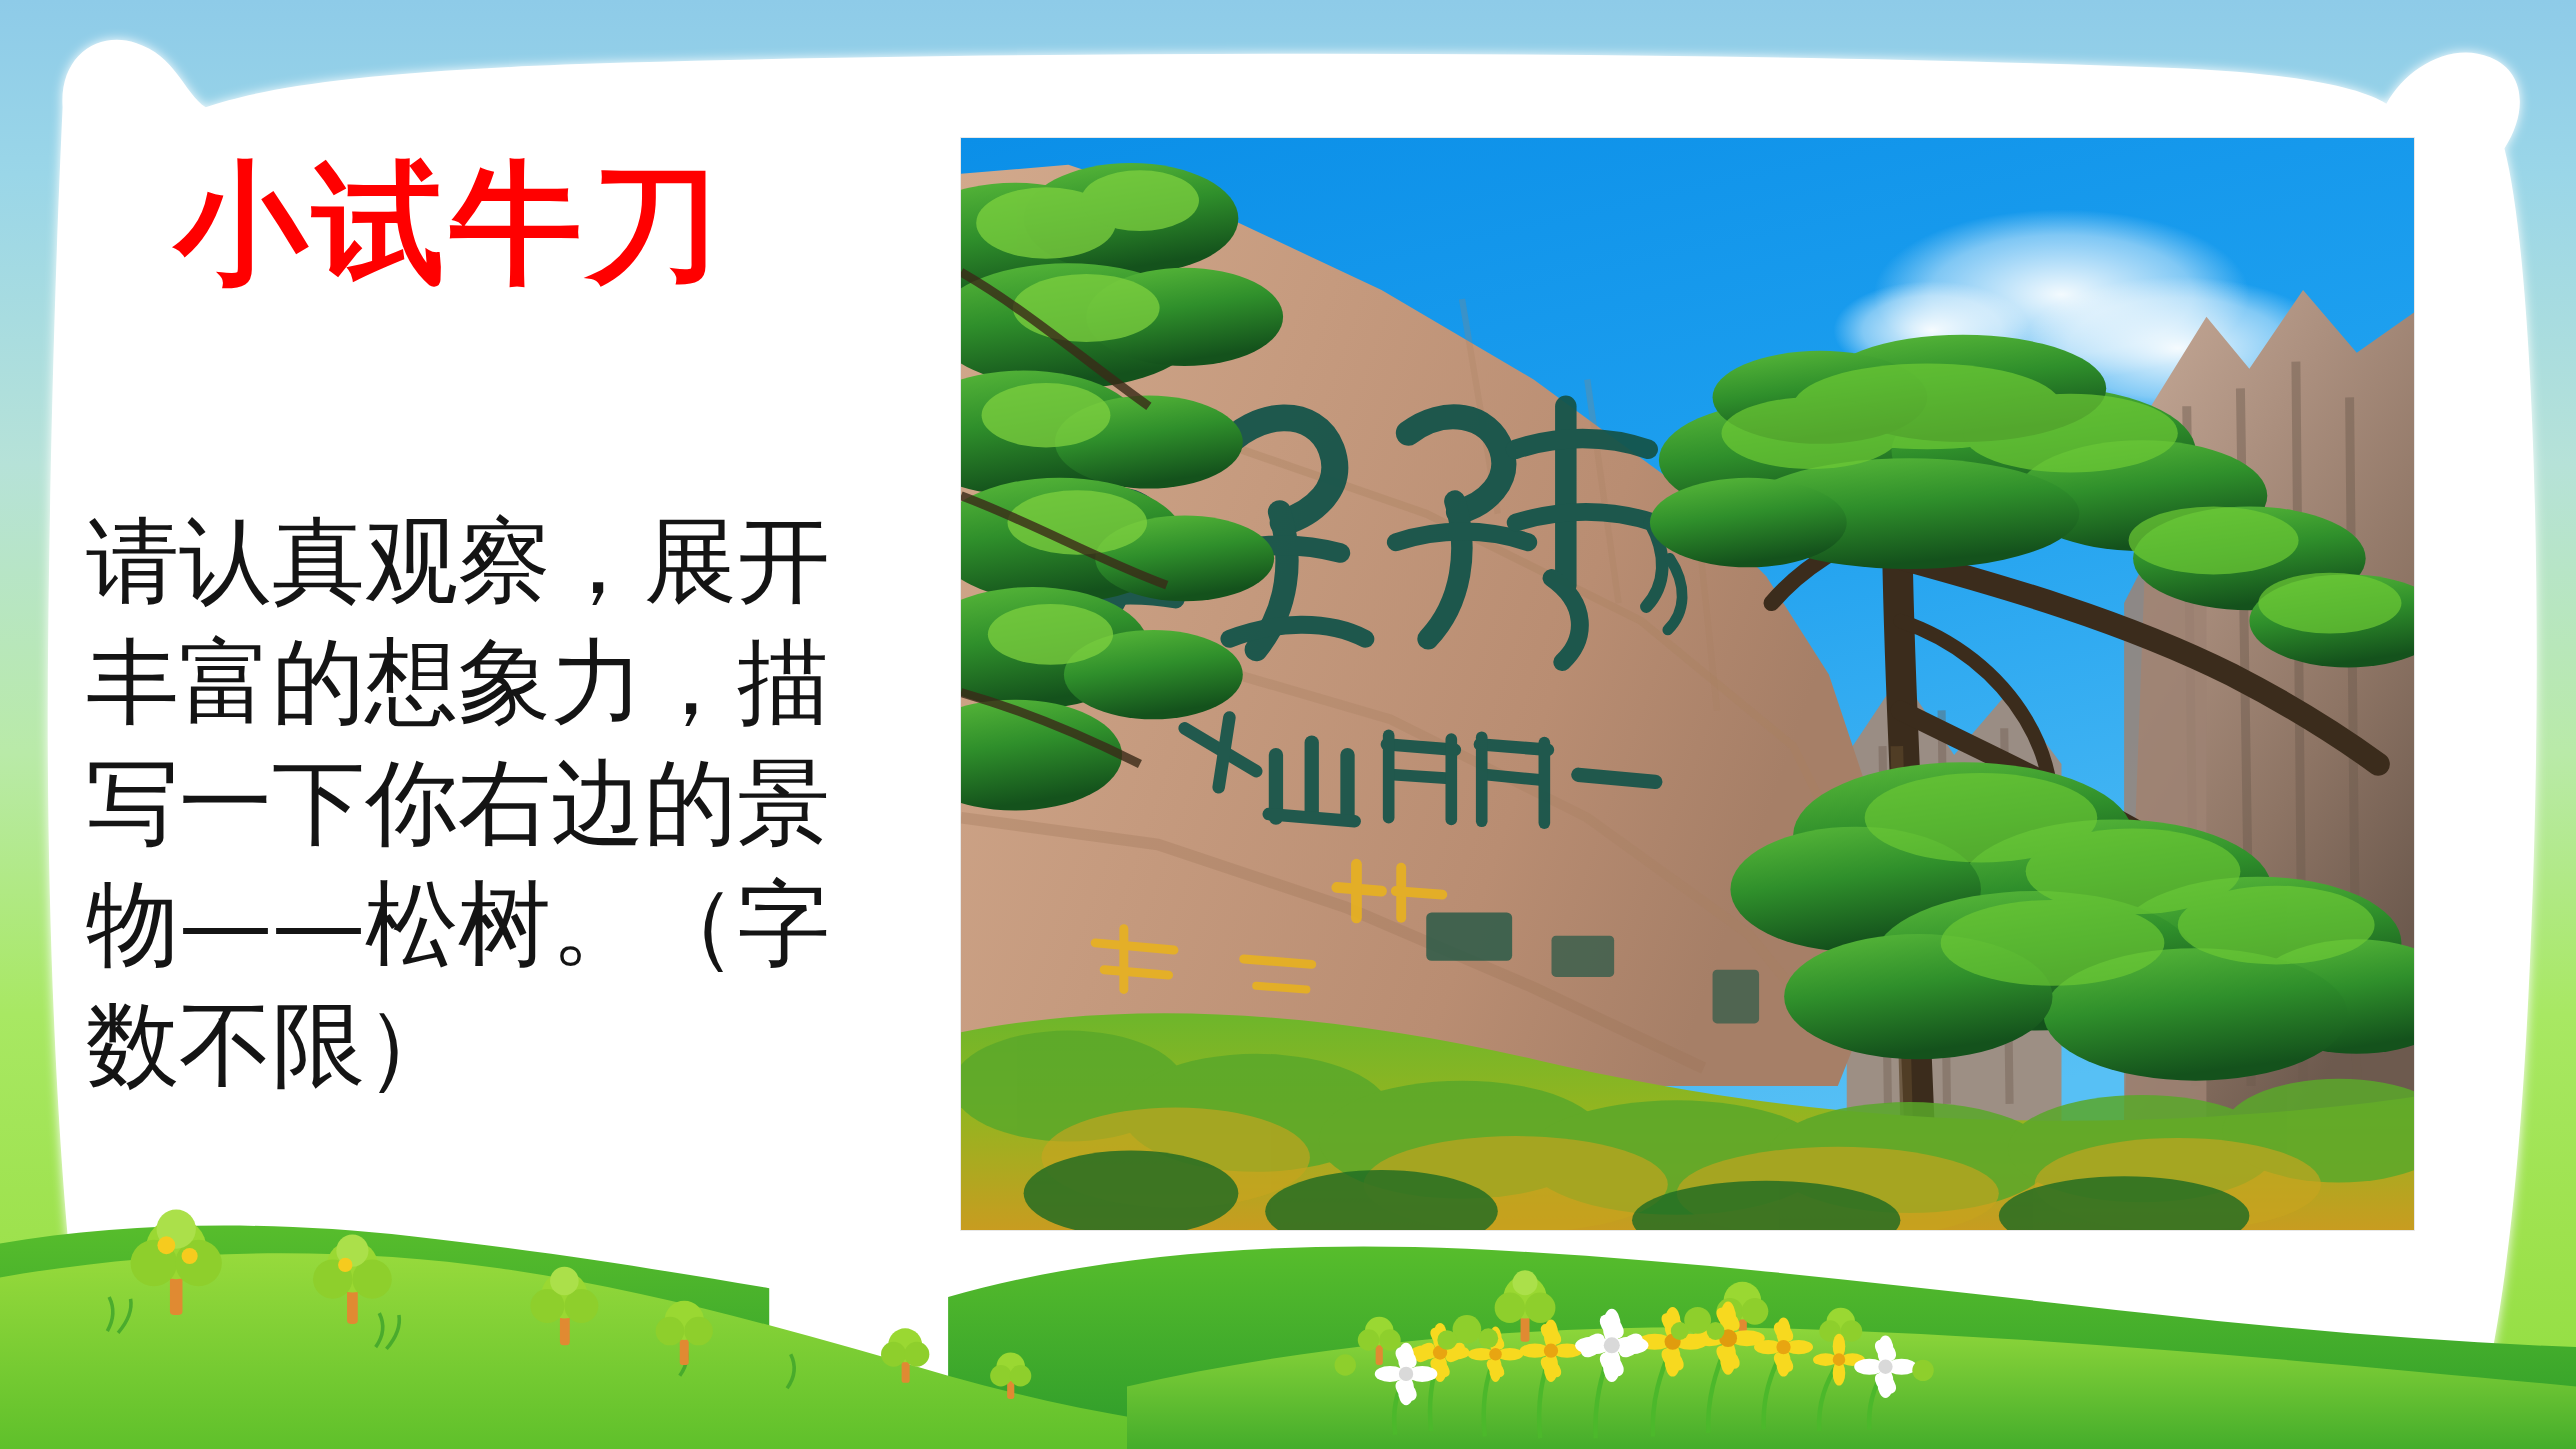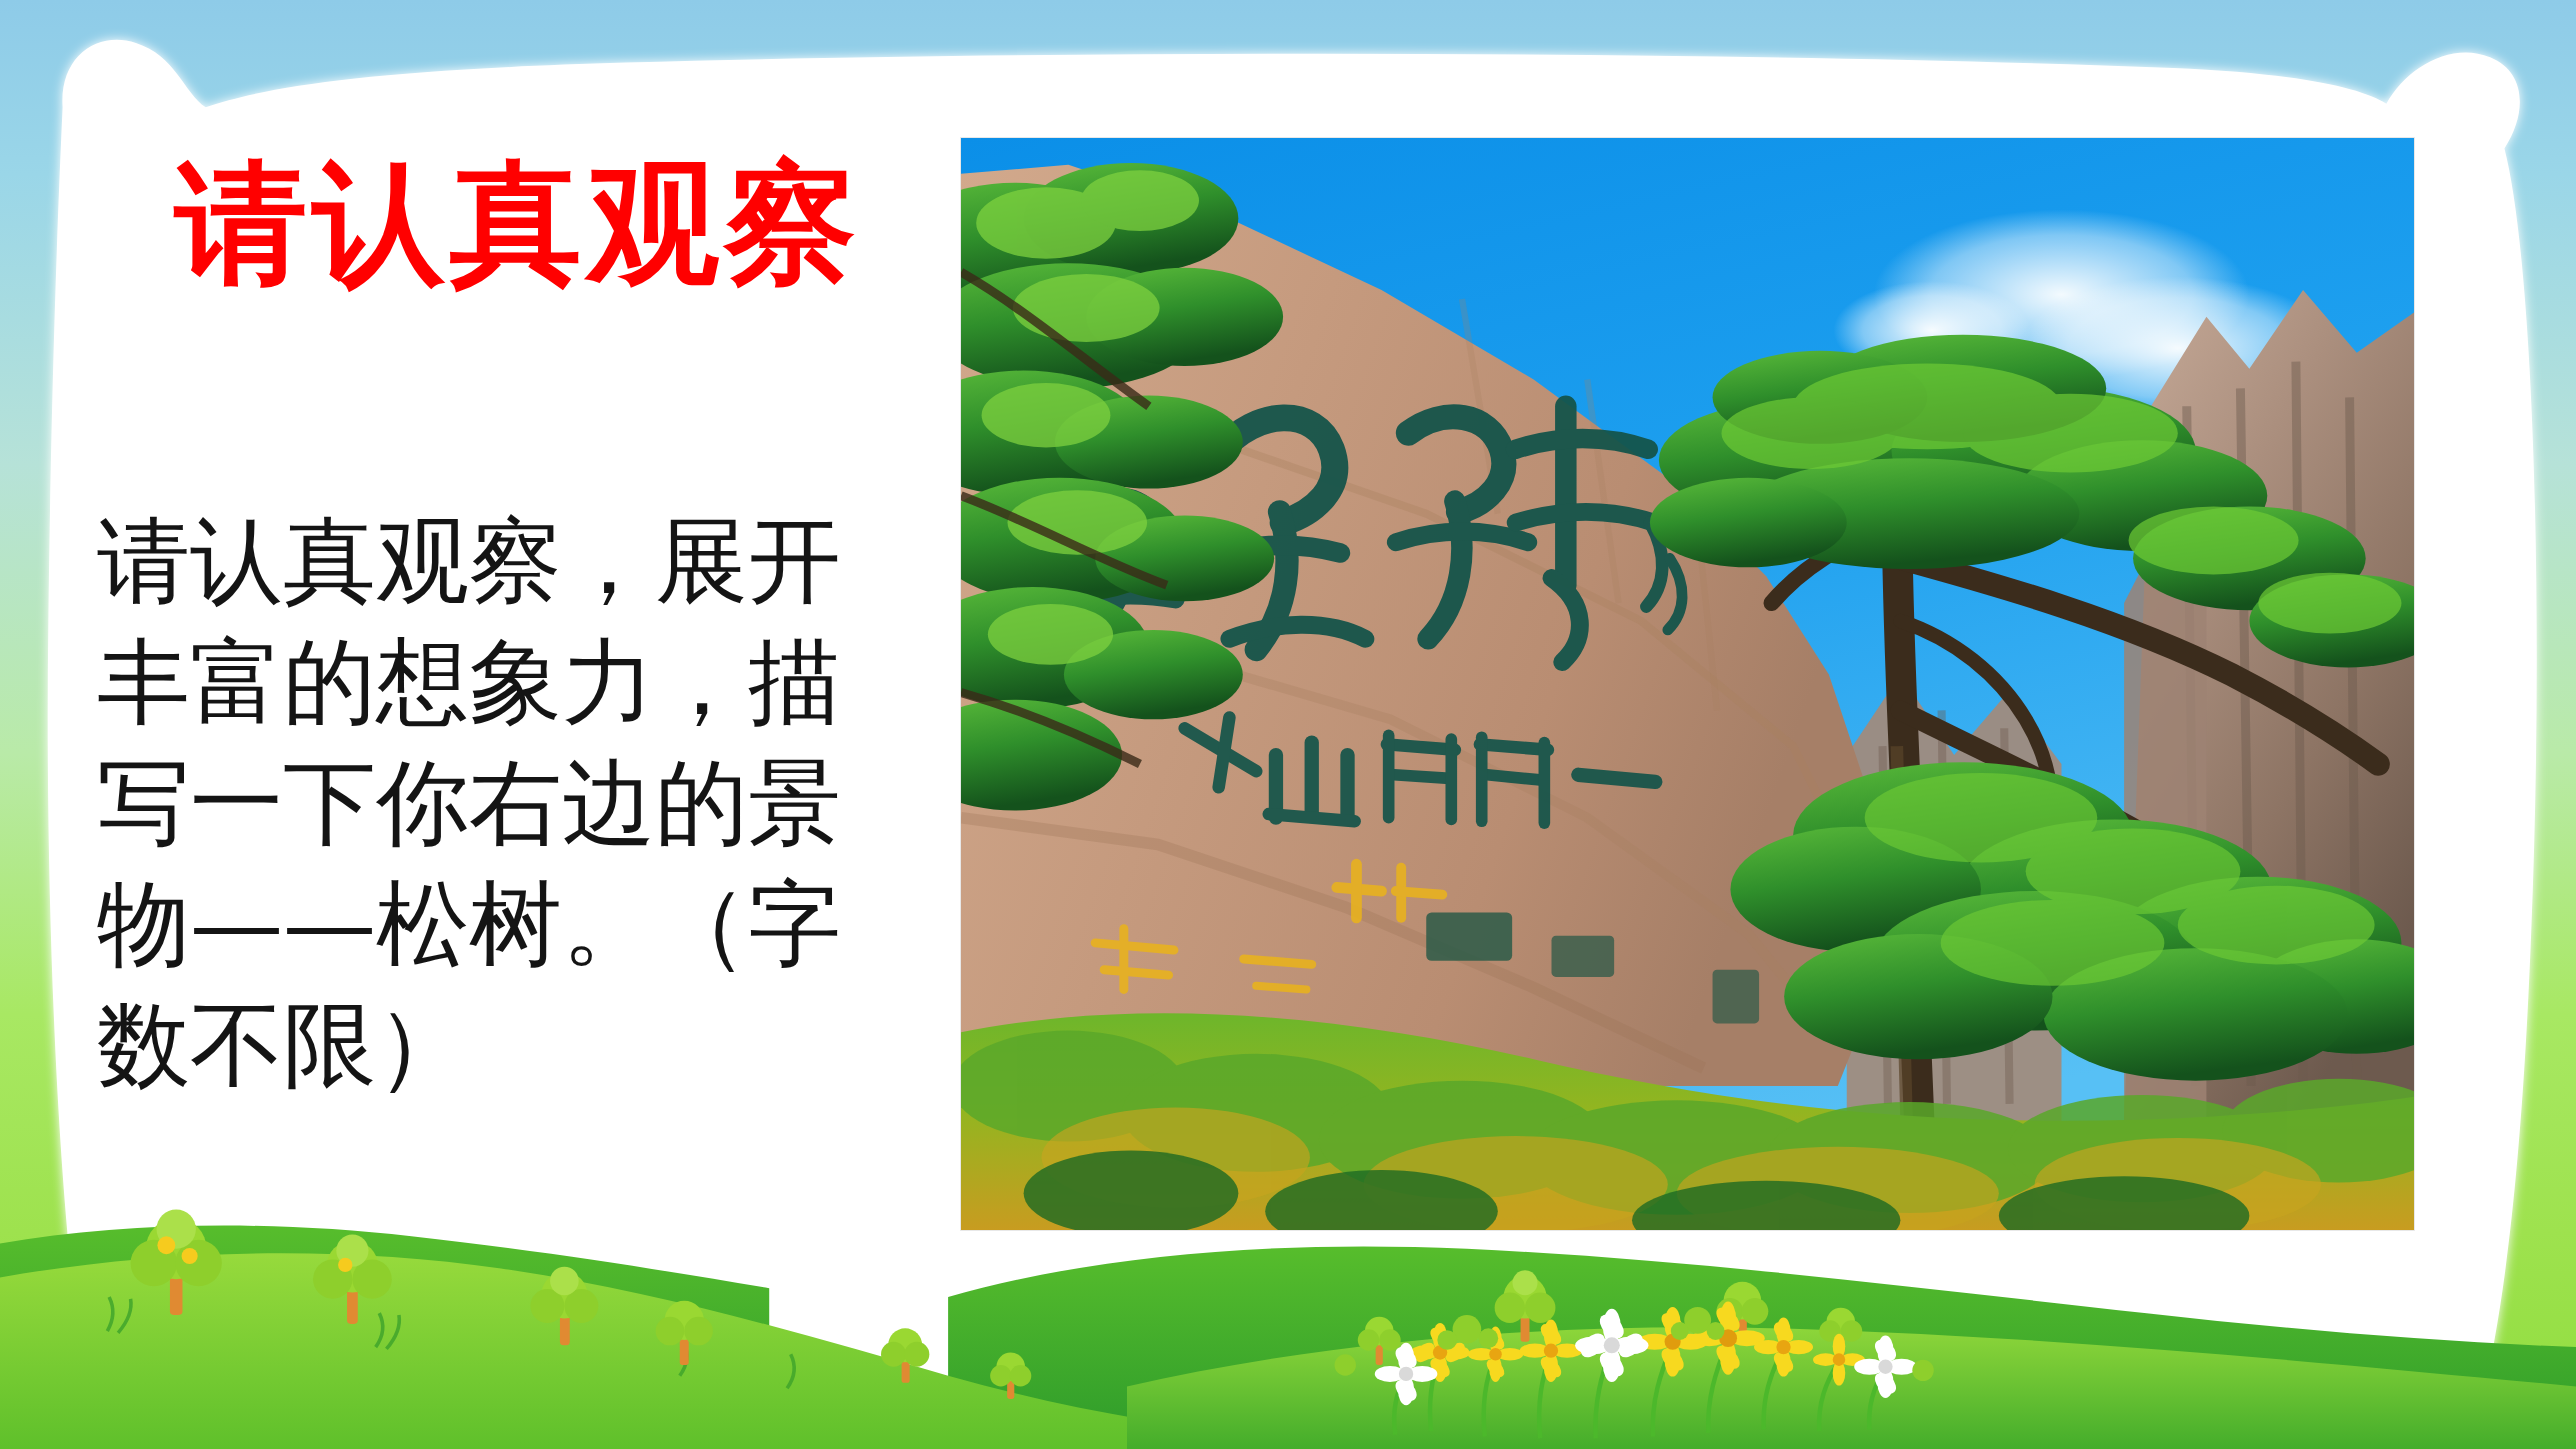--- a/index.html
+++ b/index.html
@@ -47,21 +47,21 @@
     font-size: 132px;
     line-height: 1.05;
     color: #FF0000;
     letter-spacing: 5.4px;
     white-space: nowrap;
   }
 
   
   .body-text {
     position: absolute;
-    left: 97px;
+    left: 86px;
     top: 501px;
     width: 805px;
     font-family: "DejaVu Serif", "Liberation Serif", serif;
     font-size: 93px;
     line-height: 1.30;
     color: #141414;
     letter-spacing: 0px;
     text-align: left;
     word-break: break-all;
   }
@@ -130,21 +130,21 @@
           C 2834,300 2844,700 2830,1040
           C 2820,1300 2800,1460 2776,1560
           L 2772,1620
           L 96,1620
           L 92,1520
           C 64,1340 50,1000 54,700
           C 57,440 64,250 70,120 Z" fill="#ffffff"></path>
     </svg>
   </div>
 
-  <div class="title">请认真观察</div>
+  <div class="title">小试牛刀</div>
 
   <div class="body-text">请认真观察，展开丰富的想象力，描写一下你右边的景物——松树。（字数不限）</div>
 
   <div class="photo">
     <svg viewBox="0 0 1624 1221" preserveAspectRatio="none" aria-hidden="true">
       <defs>
         <linearGradient id="sky" x1="0" y1="0" x2="0.3" y2="1">
           <stop offset="0%" stop-color="#0b8fe8"></stop>
           <stop offset="45%" stop-color="#1ea0ef"></stop>
           <stop offset="100%" stop-color="#57c0f5"></stop>

